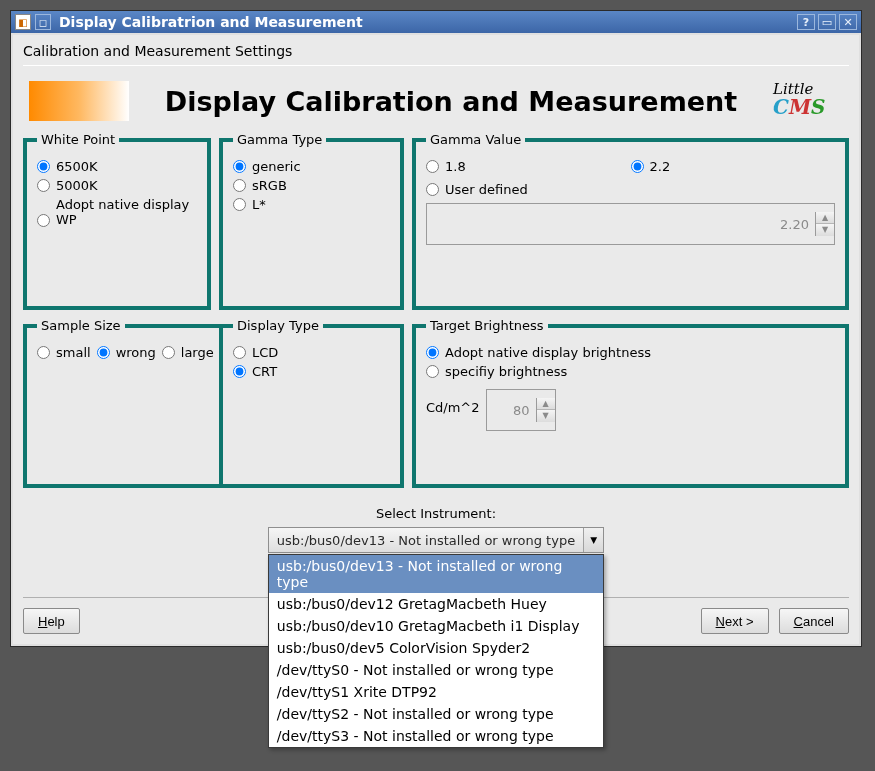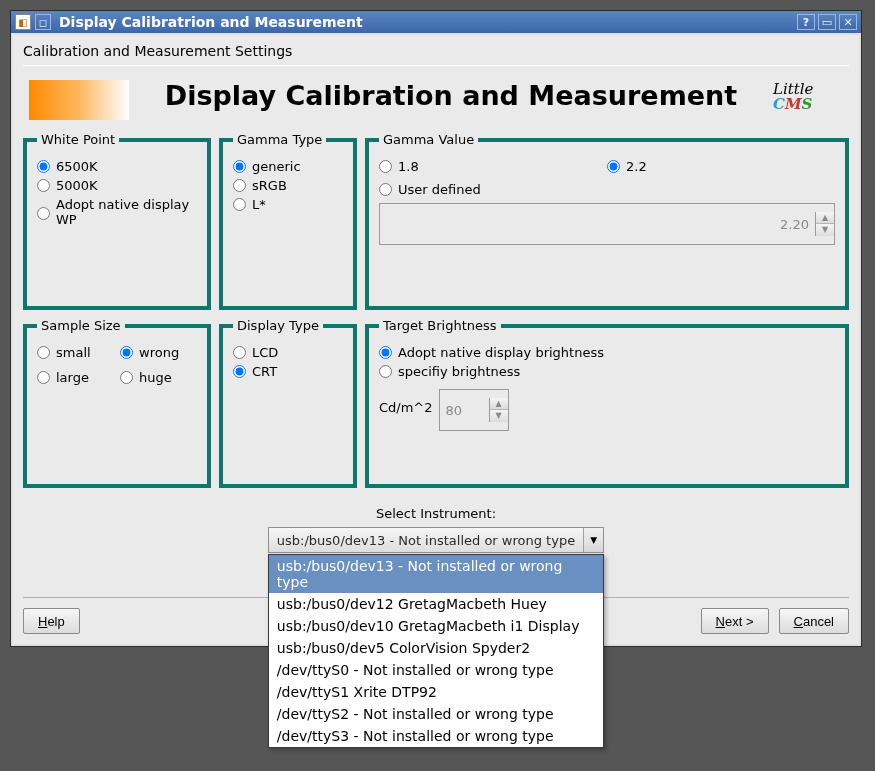--- a/index.html
+++ b/index.html
@@ -41,39 +41,39 @@
     font-size:11px; color:#e8f0fa; font-weight:bold;
   }
   .client {
     background:#eaeaea;
     border:2px solid #e0e0e0;
     padding:6px 10px 10px 10px;
   }
   .subtitle { font-size:14px; padding:2px 0 6px 0; }
   .hr { height:1px; background:#b0b0b0; border-bottom:1px solid #fff; margin-bottom:10px; }
   .banner {
-    display:flex; gap:12px; padding:4px 6px 10px 6px;
+    display:flex; align-items:center; gap:12px; padding:4px 6px 10px 6px;
   }
   .swatch {
     width:100px; height:40px;
     background:linear-gradient(to right,#ff8a00,#ffb860,#fff);
   }
   .banner h1 {
     flex:1; margin:0; font-size:27px; font-weight:bold; text-align:center;
     font-family:"DejaVu Sans",Arial,sans-serif;
   }
   .logo {
     width:70px; height:42px; border:0; font-style:italic; font-family:"DejaVu Serif",Georgia,serif;
     line-height:1; text-align:left; padding-top:2px;
   }
   .logo .l1{ font-size:15px; color:#000; }
-  .logo .l2{ font-size:15px; font-weight:bold;font-style:italic; }
+  .logo .l2{ font-size:20px; font-weight:bold;font-style:italic; }
   .logo .c{color:#27a0c9}.logo .m{color:#cc3333}.logo .s{color:#2a9a2a}
   .groups { display:flex; gap:8px; }
-  .col1{width:188px}.col2{width:138px}.col3{flex:1}
+  .col1{width:188px}.col2{width:185px}.col3{flex:1}
   fieldset {
     border:4px solid #0f766e;
     margin:0 0 8px 0;
     padding:8px 10px 10px 10px;
     background:#eaeaea;
   }
   legend { padding:0 4px; font-size:13px; }
   .radio-row{ display:flex; align-items:center; margin:4px 0; }
   .radio-row input{ margin:0 6px 0 0; }
   .gamma-grid{ display:flex; }
@@ -129,21 +129,21 @@
     padding:4px 14px; font-size:13px; height:26px;
     display:inline-flex; align-items:center; justify-content:center;
     color:#000;
   }
   .btn .ul{ text-decoration:underline; }
   .footer{
     display:flex; align-items:center; margin-top:12px;
     border-top:1px solid #b0b0b0; padding-top:10px;
   }
   .footer .spacer{flex:1}
-  .samplesize .pairgrid{ display:grid; grid-template-columns:1fr 1fr; gap:2px 6px;}
+  .samplesize .pairgrid{ display:grid; grid-template-columns:1fr 1fr 1fr 1fr; gap:10px 6px;}
   fieldset.tall{ min-height:178px; }
   fieldset.short{ min-height:170px; }
 </style>
 </head>
 <body>
 
 <div class="window">
   <div class="titlebar">
     <div class="ticon">◧</div>
     <div class="shade">◻</div>
@@ -171,21 +171,21 @@
         <fieldset class="tall">
           <legend>White Point</legend>
           <label class="radio-row">
             <input type="radio" name="wp" checked="" style="">
             <span>6500K</span>
           </label>
           <label class="radio-row">
             <input type="radio" name="wp" style="">
             <span>5000K</span>
           </label>
-          <label class="radio-row" style="align-items:center">
+          <label class="radio-row" style="align-items:flex-end">
             <input type="radio" name="wp" style="margin-top: 3px;">
             <span>Adopt native display WP</span>
           </label>
         </fieldset>
 
         <fieldset class="short samplesize">
           <legend>Sample Size</legend>
           <div class="pairgrid">
             <label class="radio-row">
               <input type="radio" name="ss" style="">
@@ -273,21 +273,21 @@
             <input type="radio" name="tb" checked="" style="">
             <span>Adopt native display brightness</span>
           </label>
           <label class="radio-row">
             <input type="radio" name="tb" style="">
             <span>specifiy brightness</span>
           </label>
           <div class="bright-row">
             <span class="label">Cd/m^2</span>
             <div class="spin disabled">
-              <div class="val" style="text-align:left">80</div>
+              <div class="val" style="text-align:right">80</div>
               <div class="btns">
                 <div class="arrow">▲</div>
                 <div class="arrow">▼</div>
               </div>
             </div>
           </div>
         </fieldset>
       </div>
     </div>
 

